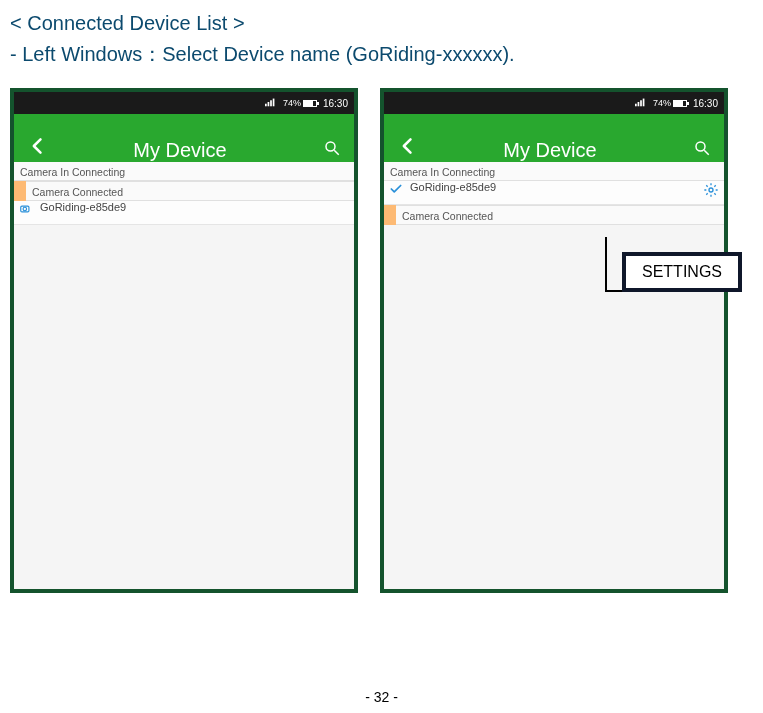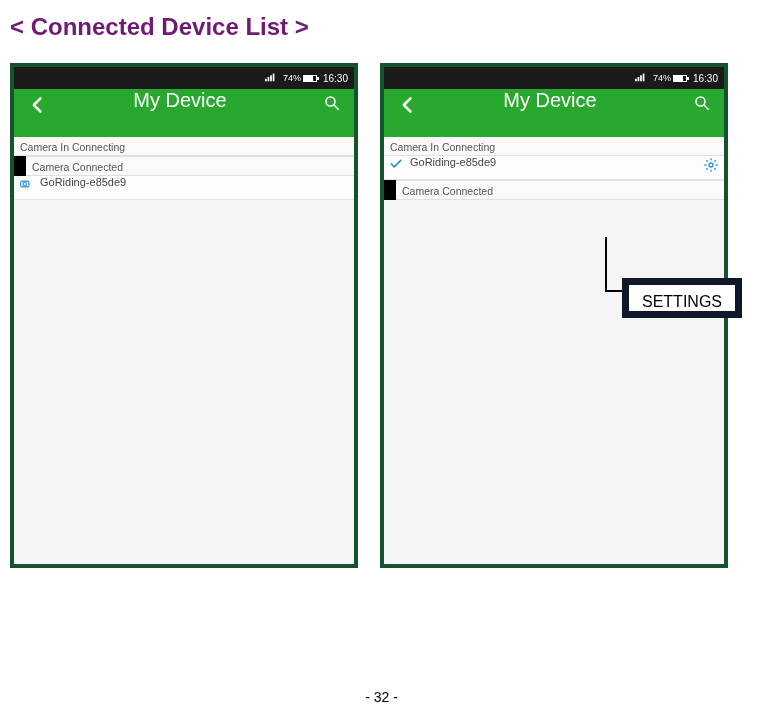--- a/index.html
+++ b/index.html
@@ -4,24 +4,24 @@
 <style>
   * { box-sizing: border-box; margin: 0; padding: 0; }
   html, body { width: 763px; height: 713px; font-family: Arial, Helvetica, sans-serif; background: #fff; }
   .page {
     width: 763px;
     height: 713px;
     position: relative;
     padding: 8px 10px 0 10px;
   }
   .heading {
-    font-size: 24px;
-    font-weight: bold;
+    font-size: 20px;
+    font-weight: normal;
     line-height: 1.55;
-    color: #701a75;
+    color: #0c4a6e;
   }
   .shots {
     margin-top: 18px;
     display: flex;
     gap: 22px;
   }
   .phone {
     width: 348px;
     height: 505px;
     background: #f6f6f6;
@@ -56,42 +56,42 @@
     width: 14px; height: 7px; border:1px solid #fff; position: relative;
   }
   .statusbar .batt-icon::after {
     content:""; position:absolute; right:-3px; top:1px; width:2px; height:3px; background:#fff;
   }
   .statusbar .batt-fill { position:absolute; left:0; top:0; height:100%; width:74%; background:#fff; }
   .titlebar {
     height: 48px;
     background: #29a82f;
     display: flex;
-    align-items: flex-start;
+    align-items: flex-end;
     color: #fff;
     padding: 0 8px;
     gap: 8px;
   }
   .titlebar .back {
     width: 32px; height: 32px; display:flex; align-items:center; justify-content:center;
     font-size: 22px; font-weight: bold;
   }
   .titlebar .title {
     flex: 1;
     text-align: center;
     font-size: 20px;
     font-weight: 500;
     margin-left: -12px;
   }
   .titlebar .search {
     width: 28px; height:28px; display:flex; align-items:center; justify-content:center;
   }
   .titlebar .search svg { width:18px; height:18px; stroke:#fff; fill:none; stroke-width:2; }
   .section {
-    background: #000000;
+    background: #fdba74;
   }
   .row-label {
     font-size: 10.5px;
     color: #555;
     padding: 4px 6px 2px 6px;
     background: #fafafa;
     border-bottom: 1px solid #e0e0e0;
   }
   .row-label.second { border-top: 1px solid #e0e0e0; margin-left: 12px; }
   .device-row {
@@ -111,27 +111,27 @@
   .device-row .dev-name { flex:1; }
   .device-row .gear {
     width: 18px; height: 18px; display:flex; align-items:center; justify-content:center;
   }
   .device-row .gear svg { width:16px; height:16px; }
   .body-fill { flex:1; background:#f5f5f5; }
   
   .callout {
     position: absolute;
     left: 622px;
-    top: 278px;
+    top: 252px;
     width: 120px;
     height: 40px;
-    border: 7px solid #0f172a;
+    border: 4px solid #0f172a;
     background: #fff;
     display: flex;
-    align-items: flex-end;
+    align-items: center;
     justify-content: center;
     font-size: 16px;
   }
   .callout-line {
     position: absolute;
     left: 605px;
     top: 237px;
     width: 2px;
     height: 55px;
     background: #000;
@@ -153,20 +153,23 @@
     font-size: 14px;
     color: #000;
   }
 </style>
 </head>
 <body>
 
 <div class="page">
 
   <div class="heading">&lt; Connected Device List &gt;</div>
+  <div class="heading">
+    <span>- Left Windows</span><span>：</span><span>Select Device name (GoRiding-xxxxxx).</span>
+  </div>
 
   <div class="shots">
 
     <div class="phone lofi">
       <div class="statusbar">
         <span class="wifi">
           <svg viewBox="0 0 16 12">
               <path d="M1 4 Q8 -2 15 4" stroke="#fff" fill="none" stroke-width="1.5"></path>
               <path d="M4 7 Q8 3 12 7" stroke="#fff" fill="none" stroke-width="1.5"></path>
               <circle cx="8" cy="10" r="1.2" fill="#fff"></circle>

